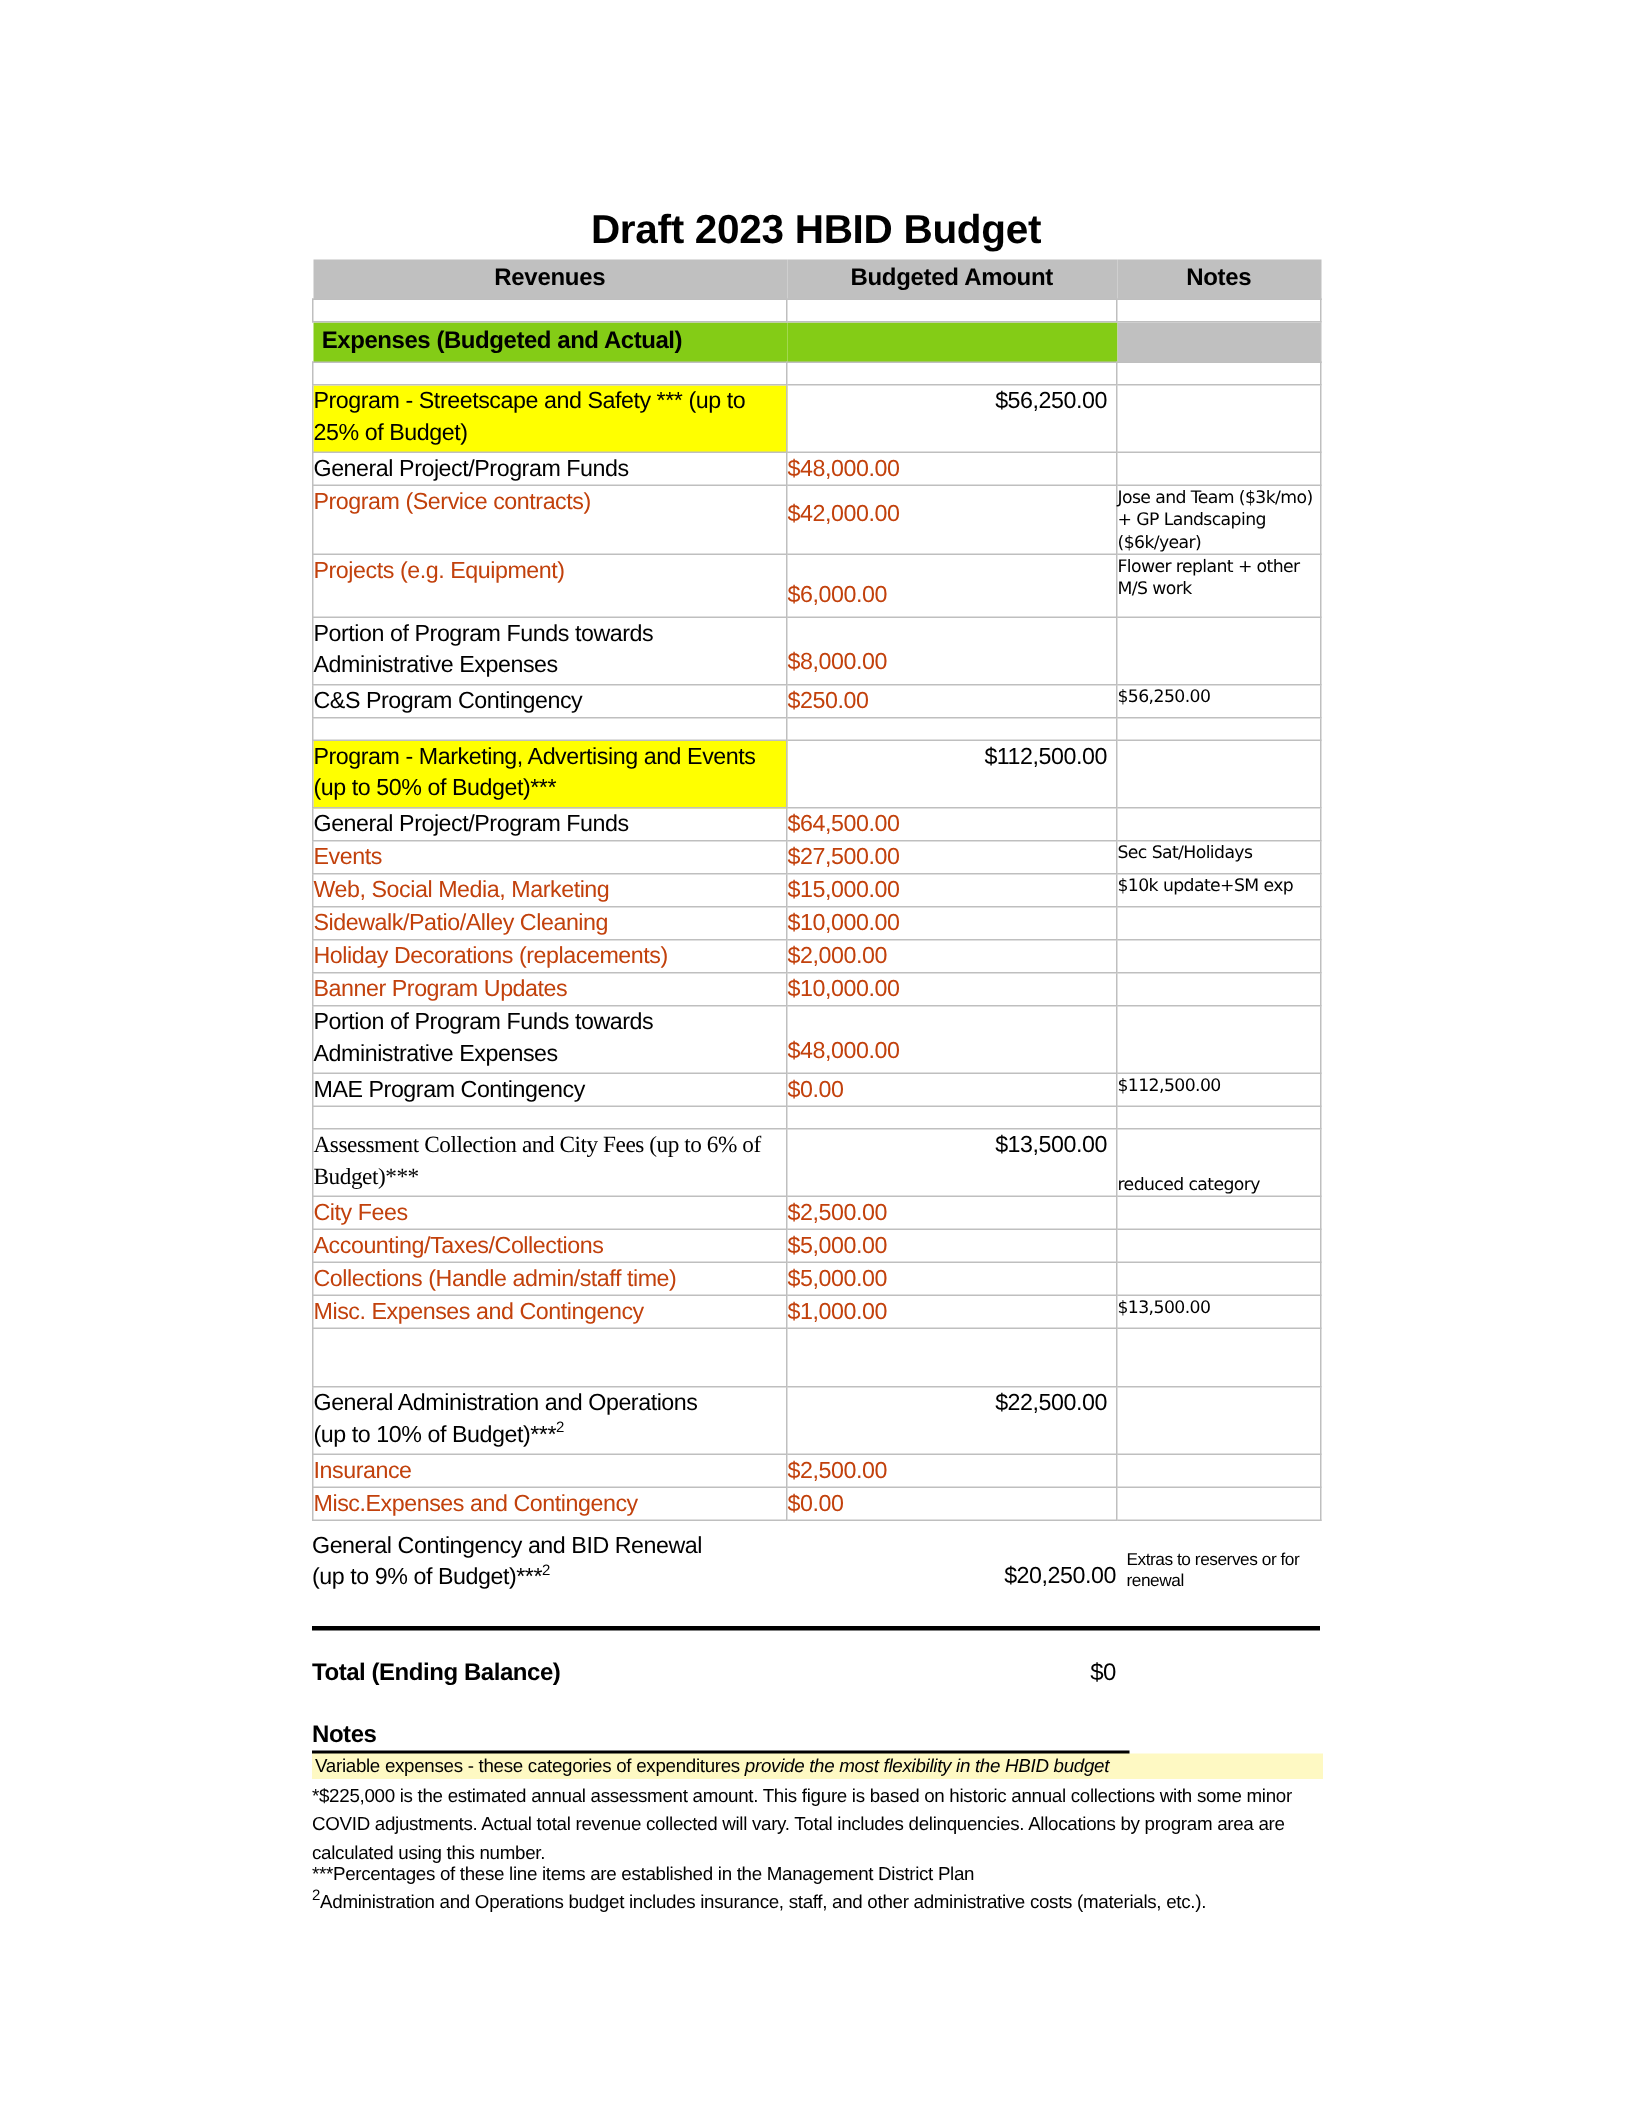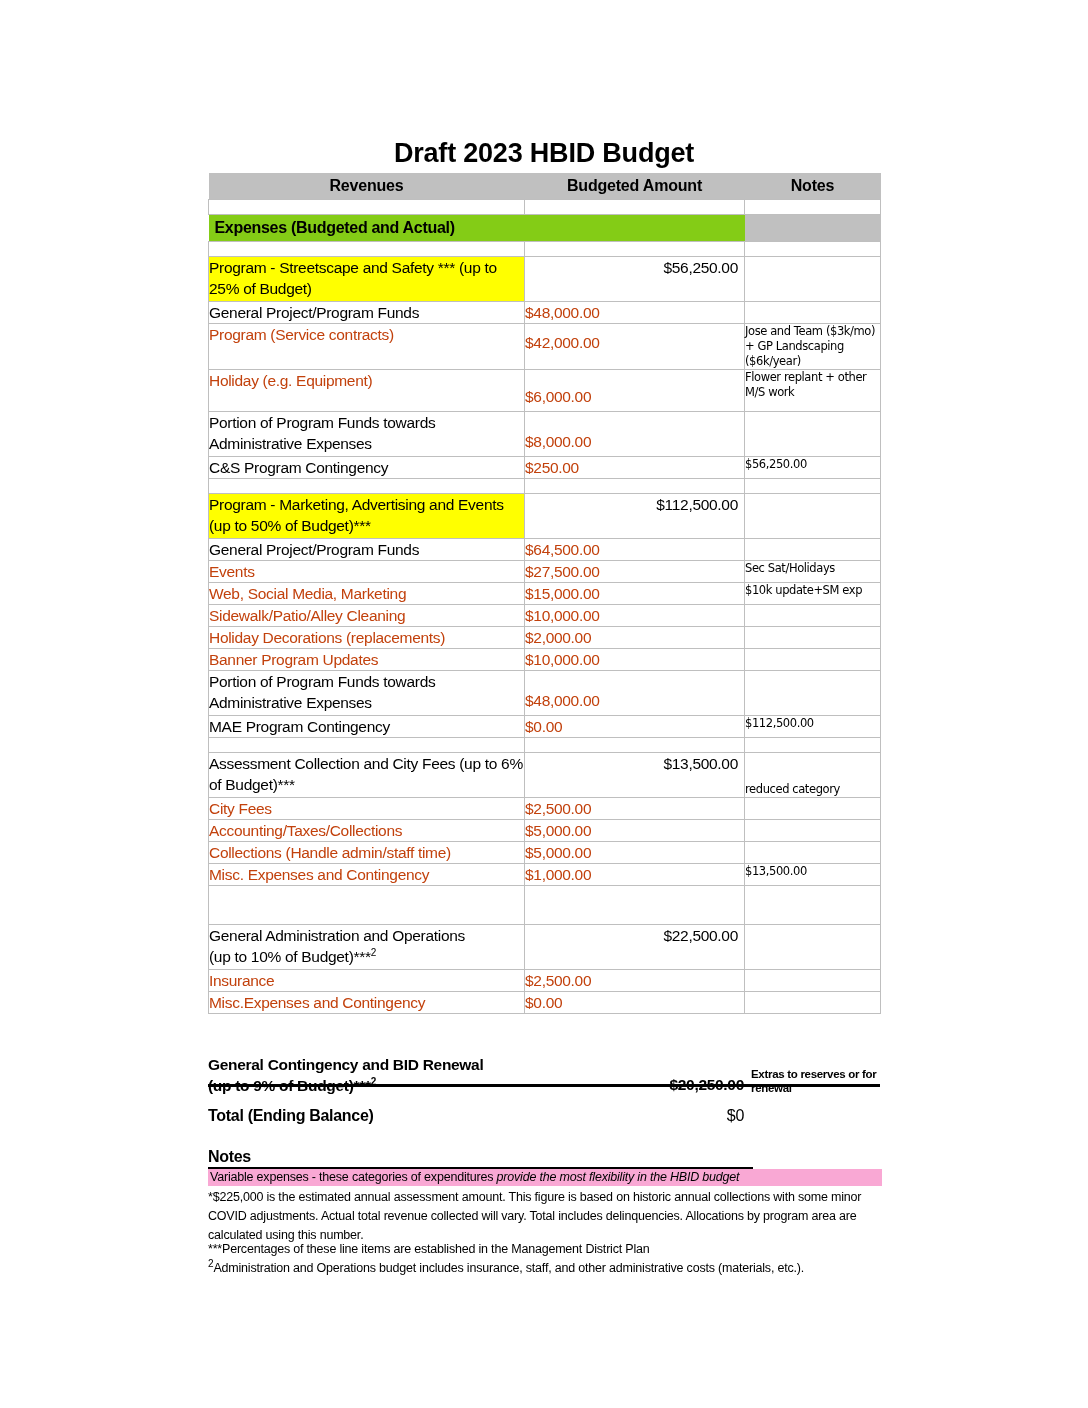--- a/index.html
+++ b/index.html
@@ -212,21 +212,21 @@
     position: absolute;
     left: 208px;
     width: 545px;
     height: 3px;
     background: #000000;
   }
   .note-hl {
     position: absolute;
     left: 208px;
     width: 672px;
-    background: #f9a8d4;
+    background: #fef9c3;
     font-size: 12.5px;
     line-height: 17px;
     letter-spacing: -0.2px;
     padding-left: 2px;
   }
   .note-hl i { font-style: italic; }
 
   .note-para {
     position: absolute;
     left: 208px;
@@ -288,21 +288,21 @@
         <td class="c-note" rowspan="1"></td>
       </tr>
 
       <tr>
         <td class="c-label indent2 gray mid" style="height:44px;">Program (Service contracts)</td>
         <td class="c-amount gray mid" style="vertical-align:bottom;padding-bottom:16px;">$42,000.00</td>
         <td class="c-note" style="white-space:normal;">Jose and Team ($3k/mo) + GP Landscaping ($6k/year)</td>
       </tr>
 
       <tr>
-        <td class="c-label indent2 gray mid" style="height:41px;">Holiday (e.g. Equipment)</td>
+        <td class="c-label indent2 gray mid" style="height:41px;">Projects (e.g. Equipment)</td>
         <td class="c-amount gray" style="vertical-align:bottom;padding-bottom:4px;">$6,000.00</td>
         <td class="c-note" style="white-space:normal;">Flower replant + other M/S work</td>
       </tr>
 
       <tr>
         <td class="c-label indent1 two-line" style="height:44px;">Portion of Program Funds towards Administrative Expenses</td>
         <td class="c-amount gray" style="vertical-align:bottom;padding-bottom:4px;">$8,000.00</td>
         <td class="c-note"></td>
       </tr>
 
@@ -372,21 +372,21 @@
         <td class="c-note">$112,500.00</td>
       </tr>
 
       <tr class="spacer">
         <td class="c-label"></td>
         <td class="c-amount"></td>
         <td class="c-note"></td>
       </tr>
 
       <tr>
-        <td class="c-label two-line" style="height:44px;">Assessment Collection and City Fees (up to 6% of Budget)***</td>
+        <td class="c-label two-line" style="height:44px;font-family:Liberation Serif, serif;">Assessment Collection and City Fees (up to 6% of Budget)***</td>
         <td class="c-amount right mid">$13,500.00</td>
         <td class="c-note" style="vertical-align:bottom;">reduced category</td>
       </tr>
 
       <tr>
         <td class="c-label indent2 gray">City Fees</td>
         <td class="c-amount gray">$2,500.00</td>
         <td class="c-note"></td>
       </tr>
 
@@ -429,21 +429,21 @@
 
       <tr>
         <td class="c-label indent2 gray">Misc.Expenses and Contingency</td>
         <td class="c-amount gray">$0.00</td>
         <td class="c-note"></td>
       </tr>
 
     </tbody>
   </table>
 
-  <div class="contingency-row" style="top:1054px;font-weight:bold;">
+  <div class="contingency-row" style="top:1020px;">
     <div class="cg-label"><span>General Contingency and BID Renewal</span><br><span>(up to 9% of Budget)***</span><sup class="ft">2</sup></div>
     <div class="cg-amount">$20,250.00</div>
     <div class="cg-note">Extras to reserves or for renewal</div>
   </div>
 
   <div class="thick-rule" style="top:1084px;"></div>
 
   <div class="total-row" style="top:1107px;">
     <div class="total-label">Total (Ending Balance)</div>
     <div class="total-amount">$0</div>

